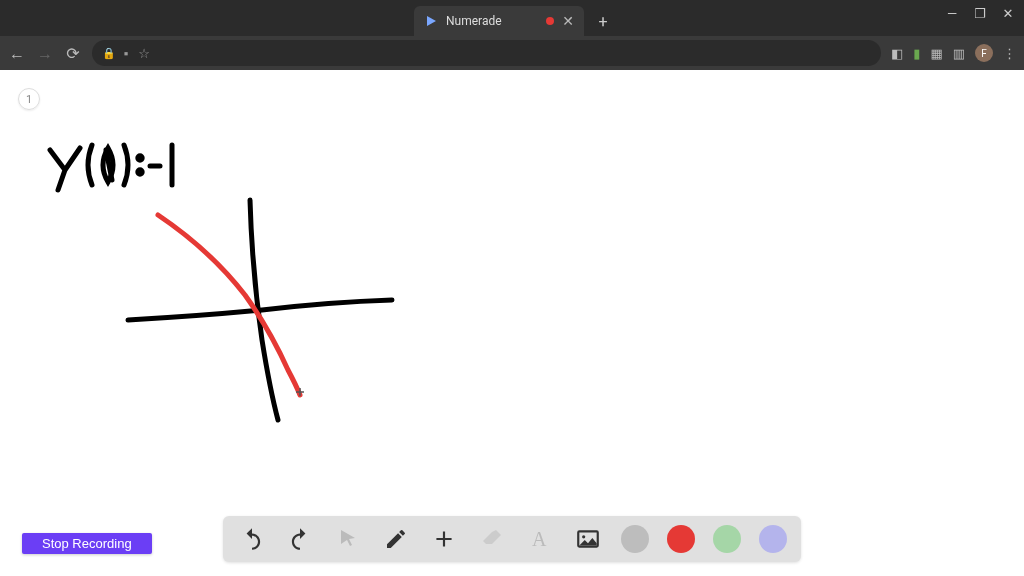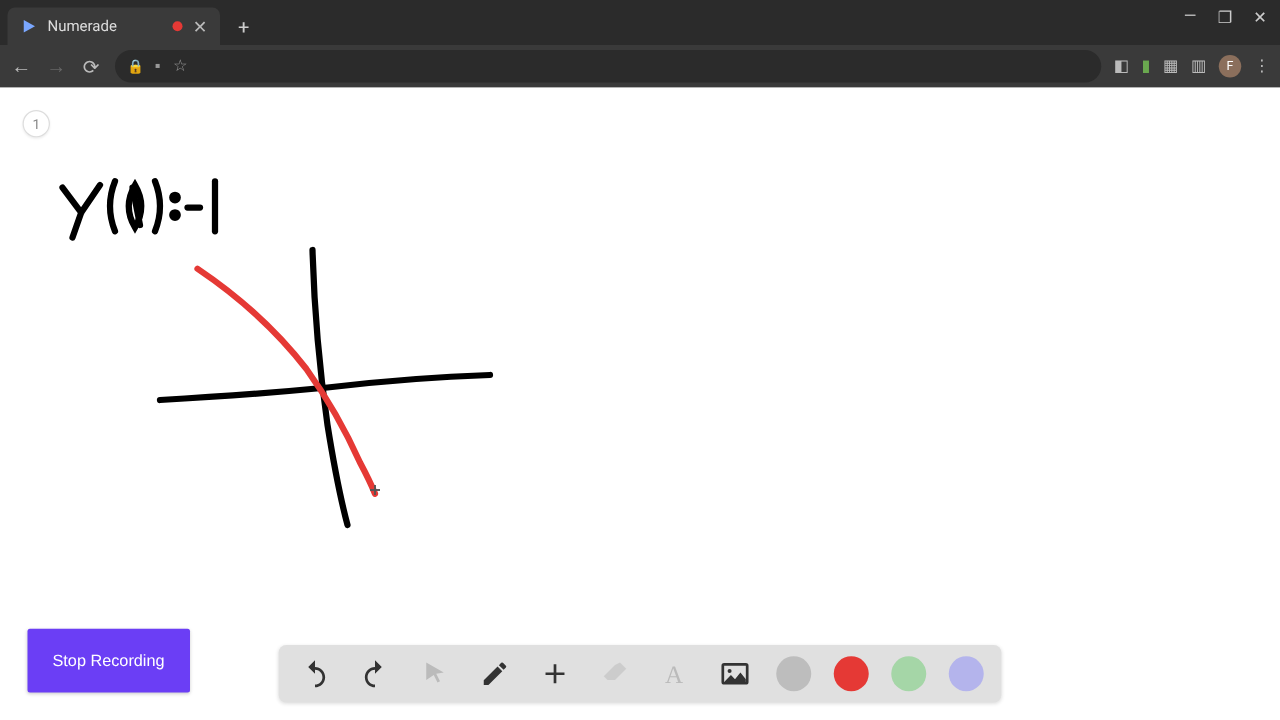--- a/index.html
+++ b/index.html
@@ -1,20 +1,20 @@
 <!DOCTYPE html>
 <html><head>
 <meta charset="utf-8">
 <style>
 * { margin: 0; padding: 0; box-sizing: border-box; }
 body { font-family: -apple-system, BlinkMacSystemFont, "Segoe UI", Roboto, sans-serif; background: #fff; width: 1024px; height: 576px; overflow: hidden; position: relative; }
 
 
 .browser-chrome { background: #2b2b2b; height: 70px; }
-.tab-bar { height: 36px; display: flex; align-items: flex-end; padding-left: 6px; }
+.tab-bar { height: 36px; display: flex; align-items: flex-end; padding-left: 6px; justify-content: center; }
 .tab { background: #3a3a3a; color: #ddd; height: 30px; display: flex; align-items: center; padding: 0 10px 0 10px; border-radius: 6px 6px 0 0; font-size: 12px; min-width: 170px; gap: 8px; }
 .tab .favicon { width: 14px; height: 14px; display: inline-flex; align-items: center; justify-content: center; }
 .tab .title { flex: 1; }
 .tab .rec-dot { width: 8px; height: 8px; background: #e53935; border-radius: 50%; }
 .tab .close { color: #bbb; font-size: 14px; cursor: pointer; }
 .new-tab { color: #ccc; width: 26px; height: 26px; display: flex; align-items: center; justify-content: center; cursor: pointer; font-size: 16px; margin-left: 6px; margin-bottom: 2px; }
 .window-controls { position: absolute; right: 6px; top: 6px; display: flex; gap: 8px; color: #ccc; font-size: 13px; }
 .window-controls span { width: 20px; text-align: center; cursor: pointer; }
 
 .addr-bar { background: #3a3a3a; height: 34px; display: flex; align-items: center; padding: 0 8px; gap: 10px; }
@@ -28,21 +28,21 @@
 .ext-icons .avatar { width: 18px; height: 18px; border-radius: 50%; background: #8b6f5c; color: #fff; font-size: 10px; display: flex; align-items: center; justify-content: center; }
 .ext-icons .menu-dots { cursor: pointer; }
 
 
 .canvas-area { position: absolute; top: 70px; left: 0; right: 0; bottom: 0; background: #fff; }
 .page-badge { position: absolute; top: 18px; left: 18px; width: 22px; height: 22px; border: 1px solid #ddd; border-radius: 50%; display: flex; align-items: center; justify-content: center; font-size: 11px; color: #888; box-shadow: 0 1px 2px rgba(0,0,0,0.08); }
 
 .whiteboard-svg { position: absolute; top: 0; left: 0; }
 
 
-.stop-btn { position: absolute; left: 22px; bottom: 22px; background: #6b3ef5; color: #fff; border: none; padding: 18px 20px; font-size: 13px; cursor: pointer; border-radius: 2px; box-shadow: 0 1px 3px rgba(0,0,0,0.2); }
+.stop-btn { position: absolute; left: 22px; bottom: 22px; background: #6b3ef5; color: #fff; border: none; padding: 3px 20px; font-size: 13px; cursor: pointer; border-radius: 2px; box-shadow: 0 1px 3px rgba(0,0,0,0.2); }
 
 
 .toolbar { position: absolute; bottom: 14px; left: 50%; transform: translateX(-50%); background: #e0e0e0; border-radius: 6px; padding: 8px 14px; display: flex; align-items: center; gap: 18px; box-shadow: 0 1px 3px rgba(0,0,0,0.12); }
 .tool { width: 30px; height: 30px; display: flex; align-items: center; justify-content: center; cursor: pointer; color: #333; }
 .tool.faded { color: #aaa; }
 .color-swatch { width: 28px; height: 28px; border-radius: 50%; cursor: pointer; }
 </style>
 </head>
 <body>
 

